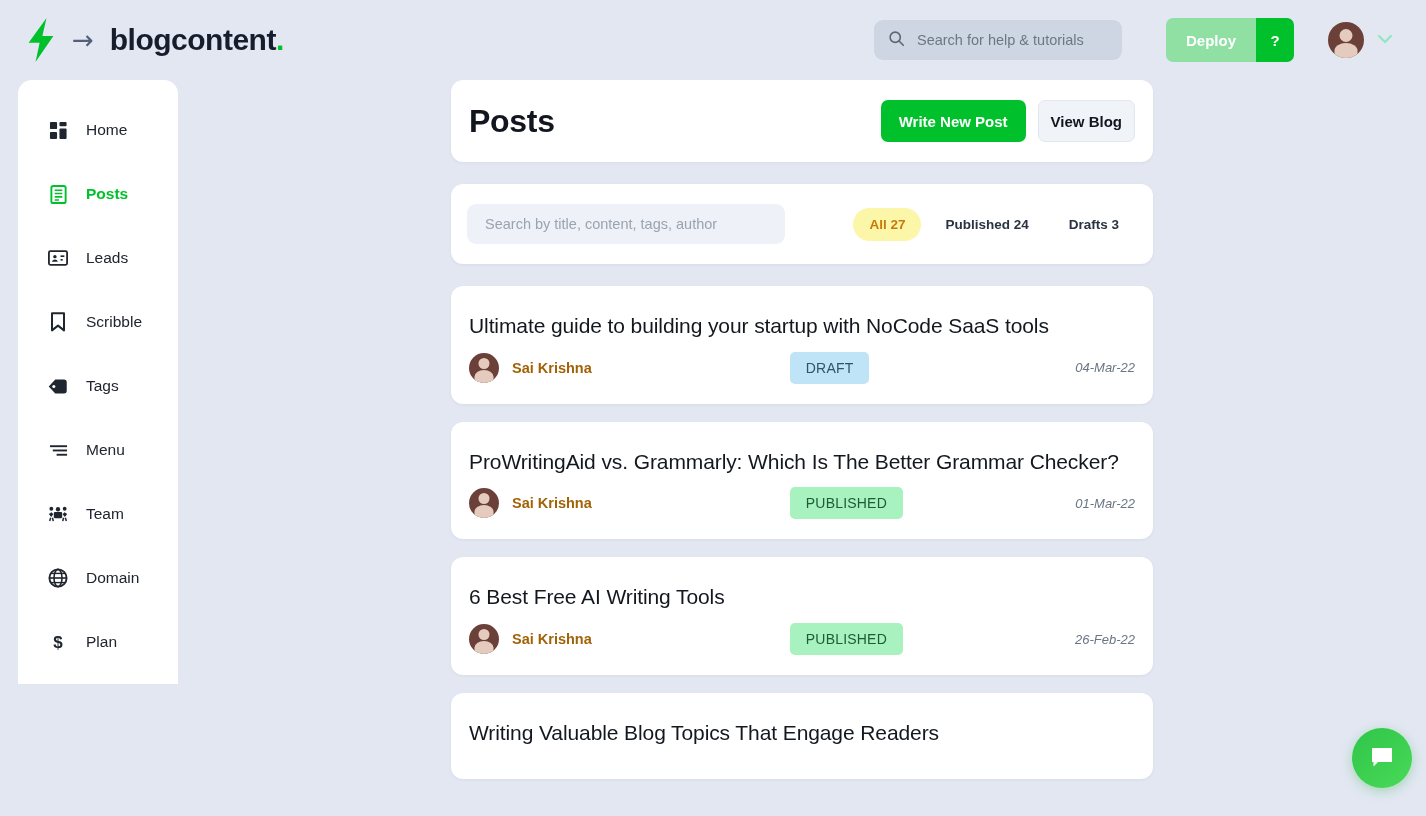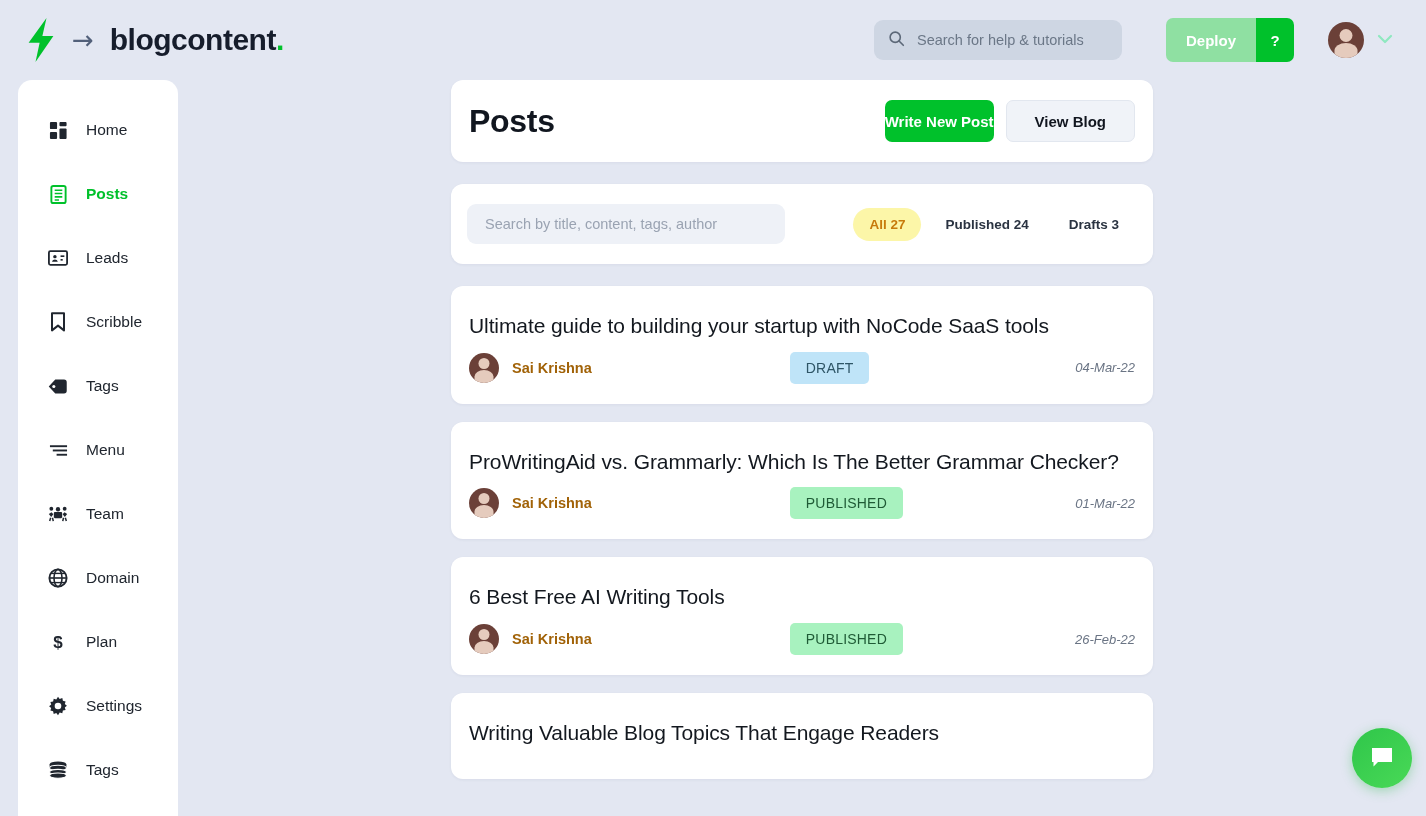--- a/index.html
+++ b/index.html
@@ -143,21 +143,21 @@
     padding-left: 18px;
     height: 736px;
   }
 
   .sidebar {
     width: 160px;
     flex: none;
     background: #ffffff;
     border-radius: 14px 14px 0 0;
     padding: 18px 0 10px 0;
-    height: 736px;
+    height: 604px;
     overflow: hidden;
   }
 
   .nav-item {
     display: flex;
     align-items: center;
     gap: 18px;
     padding: 0 0 0 30px;
     height: 64px;
     cursor: pointer;
@@ -220,33 +220,33 @@
     gap: 12px;
   }
   .btn-primary {
     background: #00c12b;
     color: #ffffff;
     border: none;
     border-radius: 7px;
     font-size: 15px;
     font-weight: bold;
     height: 42px;
-    padding: 0 0;
+    padding: 0 18px;
     cursor: pointer;
     font-family: inherit;
   }
   .btn-secondary {
     background: #f0f3f8;
     color: #11161f;
     border: 1px solid #e2e7ef;
     border-radius: 7px;
     font-size: 15px;
     font-weight: bold;
     height: 42px;
-    padding: 0 28px;
+    padding: 0 12px;
     cursor: pointer;
     font-family: inherit;
   }
 
   .filter-panel {
     height: 80px;
     display: flex;
     align-items: center;
     padding: 0 16px;
     margin-bottom: 22px;

